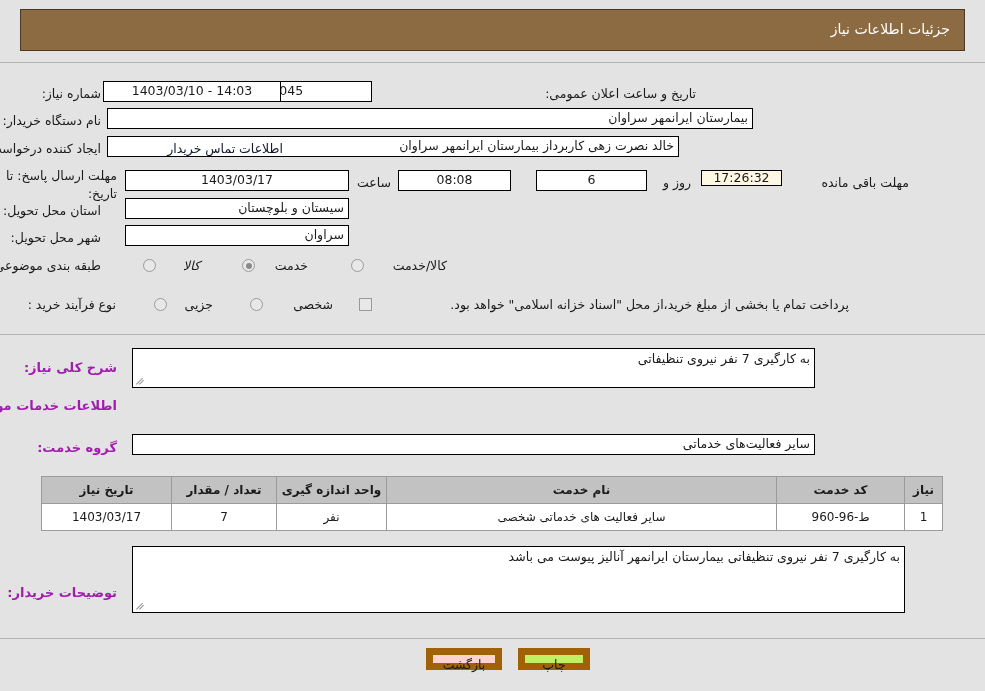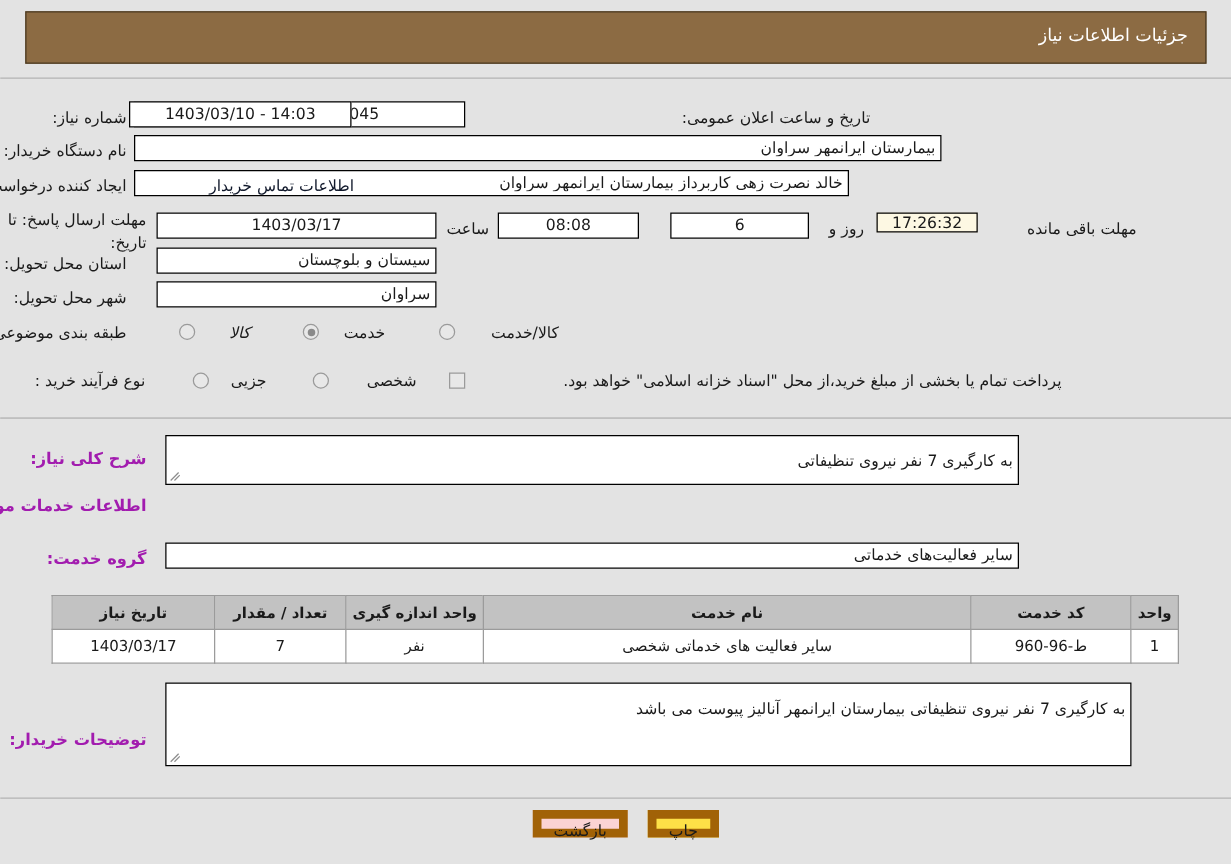--- a/index.html
+++ b/index.html
@@ -176,21 +176,21 @@
     position: absolute;
     background: #ffffff;
     border: 1px solid #000000;
     box-sizing: border-box;
     z-index: 3;
     overflow: hidden;
   }
   .ta-box .ta-text {
     display: block;
     text-align: right;
-    padding: 12px 4px 0 0;
+    padding: 2px 4px 0 0;
     font-size: 12.5px;
     color: #1a1a1a;
     line-height: 1.35;
   }
   .resizer {
     position: absolute;
     left: 2px;
     bottom: 1px;
     width: 11px;
     height: 11px;
@@ -267,21 +267,21 @@
     box-sizing: border-box;
     font-size: 12.5px;
     font-family: "DejaVu Sans", "Liberation Sans", sans-serif;
     color: #1a1a1a;
     cursor: pointer;
     z-index: 4;
     padding: 0;
     line-height: 20px;
     text-align: center;
   }
-  .btn-print  { left: 518px; top: 648px; width: 57px; background: #fde047; }
+  .btn-print  { left: 518px; top: 648px; width: 72px; background: #bef264; }
   .btn-back   { left: 426px; top: 648px; width: 76px; background: #fbd3d3; }
 </style>
 </head>
 <body>
 
 <div class="watermark">
   <div class="wm-inner">
     <div class="wm-shield">
       <svg width="108" height="122" viewBox="0 0 108 122" xmlns="http://www.w3.org/2000/svg">
         <path d="M54 3 L103 19 L103 62 C103 92 80 112 54 119 C28 112 5 92 5 62 L5 19 Z" fill="none" stroke="rgba(190,130,130,0.33)" stroke-width="12"></path>
@@ -394,21 +394,21 @@
     <colgroup>
       <col class="c-row">
         <col class="c-code">
         <col class="c-name">
       <col class="c-unit">
         <col class="c-qty">
         <col class="c-date">
     </colgroup>
     <thead>
       <tr>
-        <th>واحد</th>
+        <th>نیاز</th>
         <th>کد خدمت</th>
         <th>نام خدمت</th>
         <th>واحد اندازه گیری</th>
         <th>تعداد / مقدار</th>
         <th>تاریخ نیاز</th>
       </tr>
     </thead>
     <tbody>
       <tr>
         <td>1</td>

